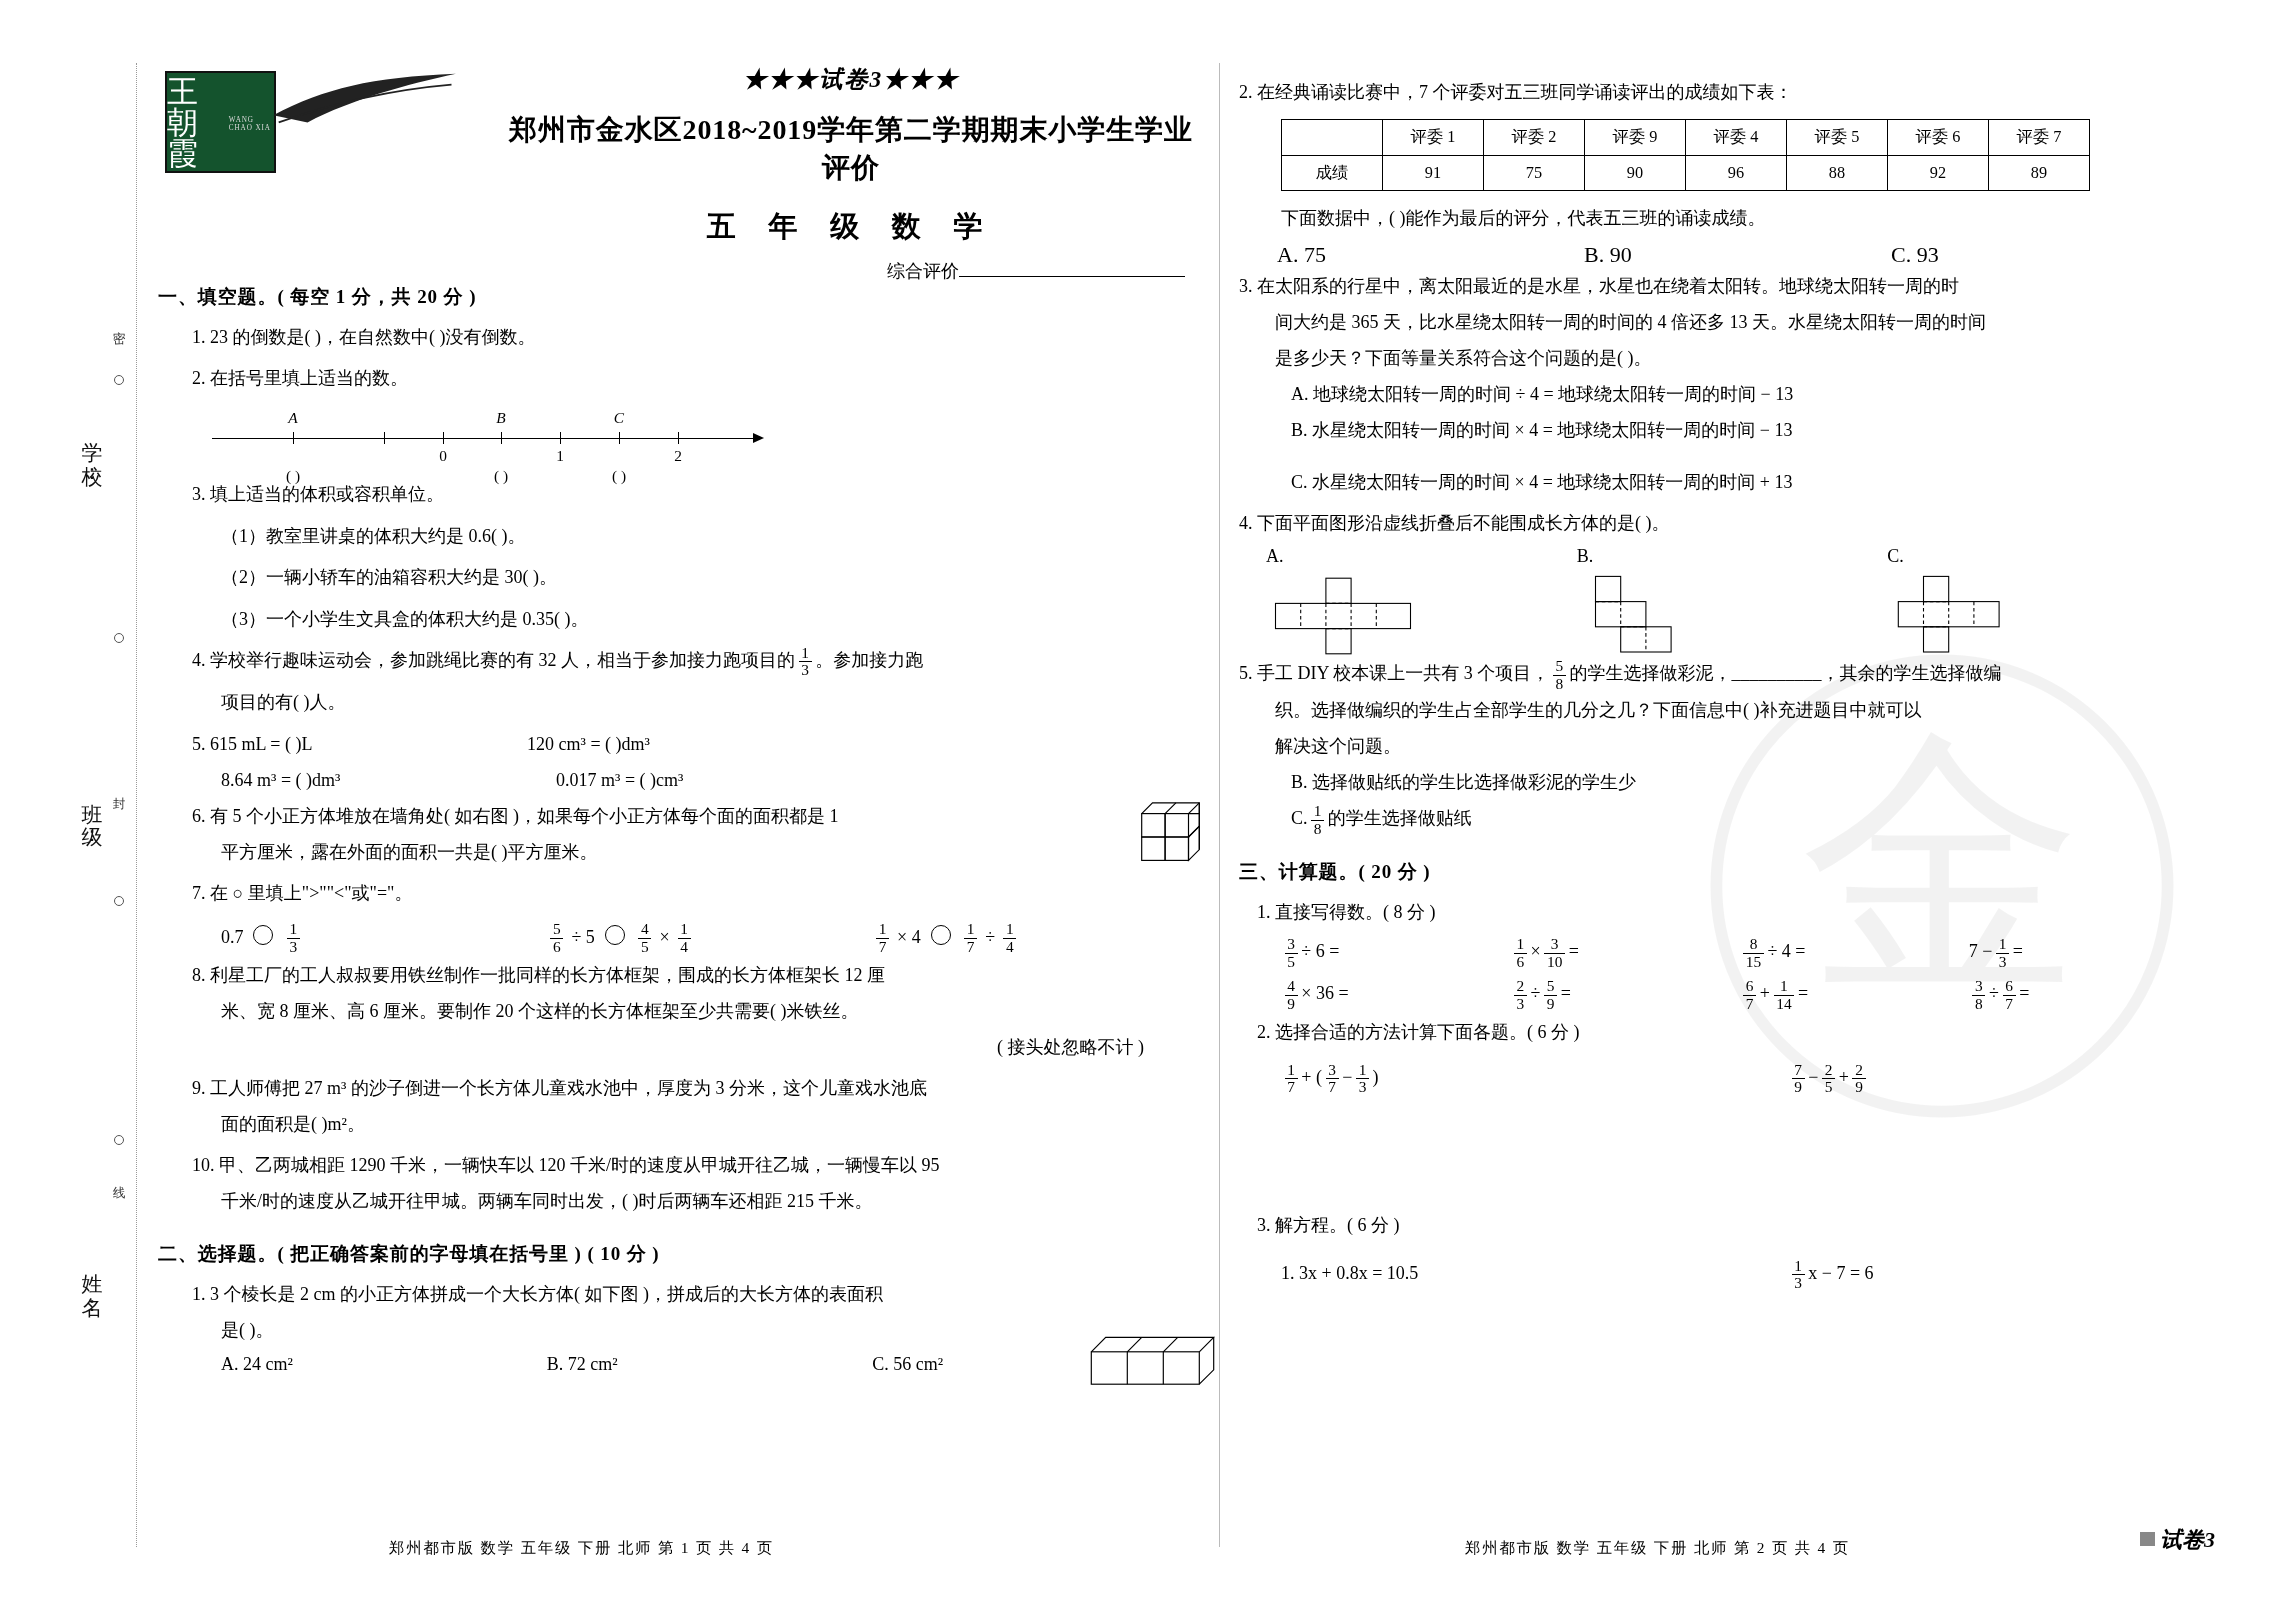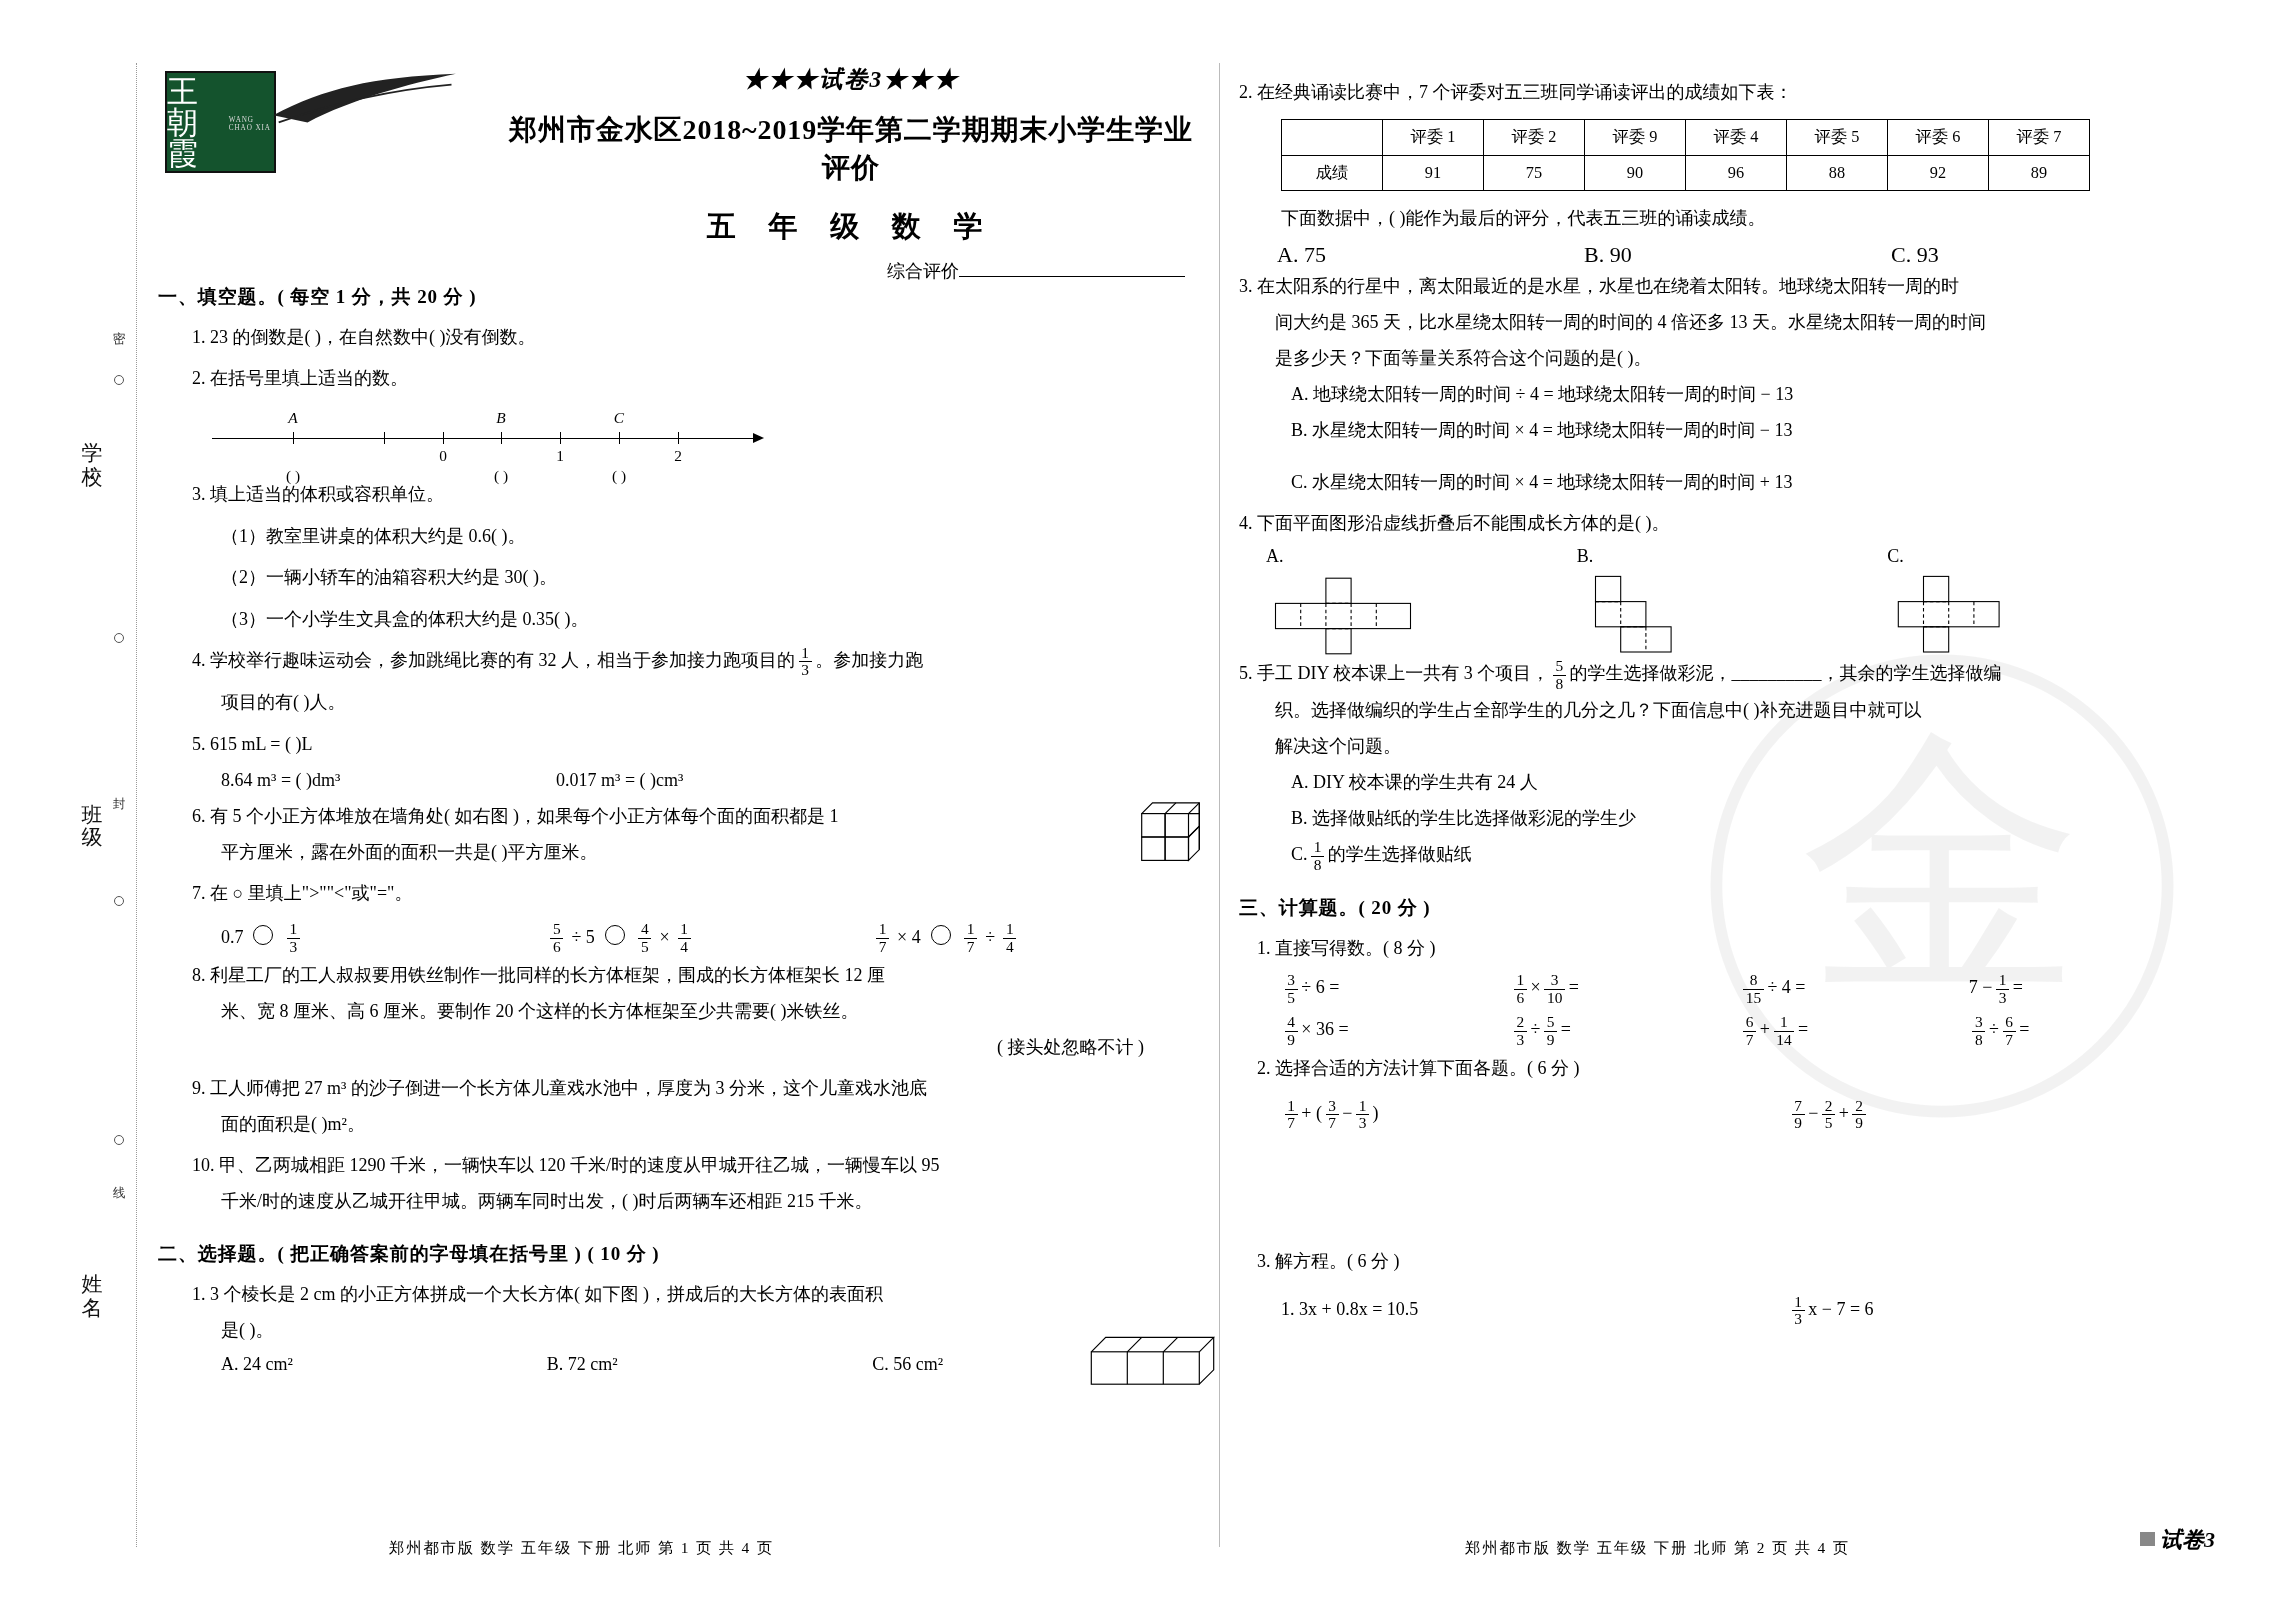--- a/index.html
+++ b/index.html
@@ -137,20 +137,21 @@
     <p class="q ind" style="margin-left:63px">（2）一辆小轿车的油箱容积大约是 30(          )。</p>
     <p class="q ind" style="margin-left:63px">（3）一个小学生文具盒的体积大约是 0.35(          )。</p>
 
     <p class="q ind">
       <span>4. 学校举行趣味运动会，参加跳绳比赛的有 32 人，相当于参加接力跑项目的</span><span class="frac"><span class="n">1</span><span class="d">3</span></span><span>。参加接力跑</span>
     </p>
     <p class="q" style="margin-left:63px">项目的有(        )人。</p>
 
     <div class="row ind" style="font-size:18px;line-height:36px">
       <div style="flex:0 0 335px">5. 615 mL = (          )L</div>
+      <div>120 cm³ = (          )dm³</div>
     </div>
     <div class="row" style="font-size:18px;line-height:36px;margin-left:63px">
       <div style="flex:0 0 335px">8.64 m³ = (          )dm³</div>
       <div>0.017 m³ = (          )cm³</div>
     </div>
 
     <div style="position:relative">
       <p class="q ind" style="margin-bottom:0">6. 有 5 个小正方体堆放在墙角处( 如右图 )，如果每个小正方体每个面的面积都是 1</p>
       <p class="q" style="margin-left:63px">平方厘米，露在外面的面积一共是(          )平方厘米。</p>
       <div style="position:absolute;right:-27px;top:-5.4px">
@@ -316,21 +317,20 @@
           </g>
         </svg>
       </div>
     </div>
 
     <p class="q" style="margin-bottom:0">
       <span>5. 手工 DIY 校本课上一共有 3 个项目，</span><span class="frac"><span class="n">5</span><span class="d">8</span></span><span>的学生选择做彩泥，__________，其余的学生选择做编</span>
     </p>
     <p class="q" style="margin-left:36px;margin-bottom:0">织。选择做编织的学生占全部学生的几分之几？下面信息中(        )补充进题目中就可以</p>
     <p class="q" style="margin-left:36px;margin-bottom:0">解决这个问题。</p>
-    <p class="q" style="margin-left:52px;margin-bottom:0">A. DIY 校本课的学生共有 24 人</p>
     <p class="q" style="margin-left:52px;margin-bottom:0">B. 选择做贴纸的学生比选择做彩泥的学生少</p>
     <p class="q" style="margin-left:52px">
       <span>C.</span><span class="frac"><span class="n">1</span><span class="d">8</span></span><span>的学生选择做贴纸</span>
     </p>
 
     <div class="sec">三、计算题。( 20 分 )</div>
     <p class="q" style="margin-left:18px;margin-bottom:0">1. 直接写得数。( 8 分 )</p>
 
     <div class="calc" style="margin-left:42px">
       <div><span class="frac"><span class="n">3</span><span class="d">5</span></span><span>÷ 6 =</span></div>

